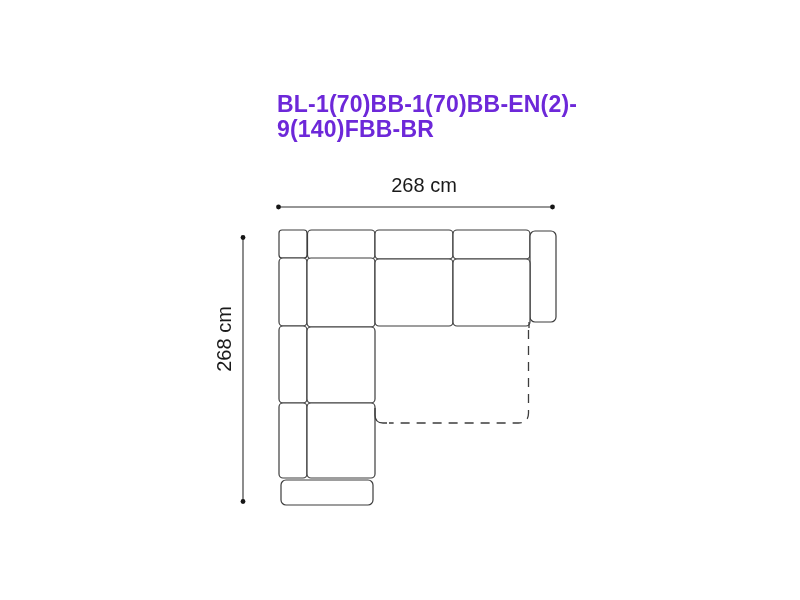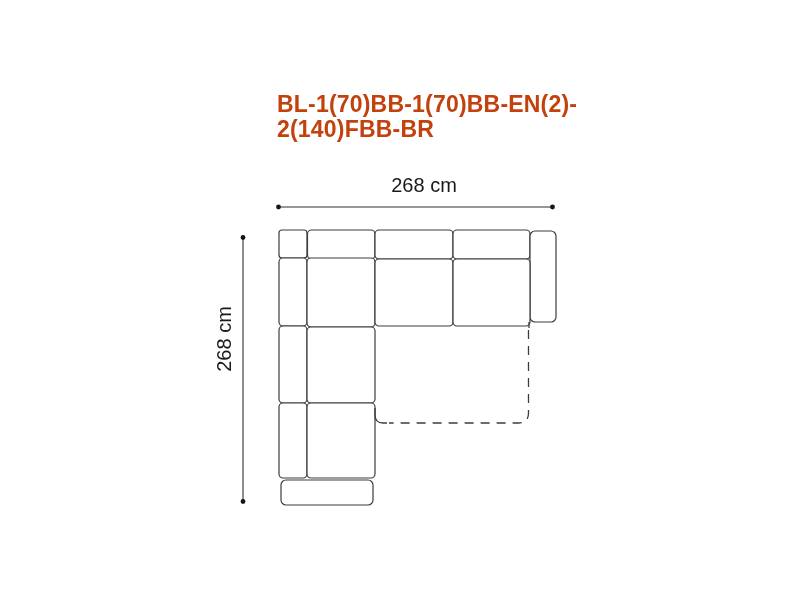--- a/index.html
+++ b/index.html
@@ -14,21 +14,21 @@
     position: relative;
     width: 800px;
     height: 600px;
     background: #ffffff;
     overflow: hidden;
   }
   .product-code {
     position: absolute;
     left: 277px;
     top: 92px;
-    color: #c2410c;
+    color: #6d28d9;
     font-size: 23px;
     font-weight: 700;
     line-height: 25px;
     letter-spacing: 0.2px;
     white-space: nowrap;
   }
   .dim-label {
     position: absolute;
     color: #1a1a1a;
     font-size: 20px;
@@ -75,21 +75,21 @@
     stroke: none;
   }
 </style>
 </head>
 <body>
 
 <div class="canvas">
 
   <div class="product-code">
     <div>BL-1(70)BB-1(70)BB-EN(2)-</div>
-    <div>2(140)FBB-BR</div>
+    <div>9(140)FBB-BR</div>
   </div>
 
   <div class="dim-label horizontal">268 cm</div>
   <div class="dim-label vertical">268 cm</div>
 
   <svg class="diagram" width="800" height="600" viewBox="0 0 800 600">
 
     <g>
       <line class="dim-line" x1="278" y1="207" x2="553" y2="207"></line>
       <circle class="dim-dot" cx="278.5" cy="207" r="2.4"></circle>

